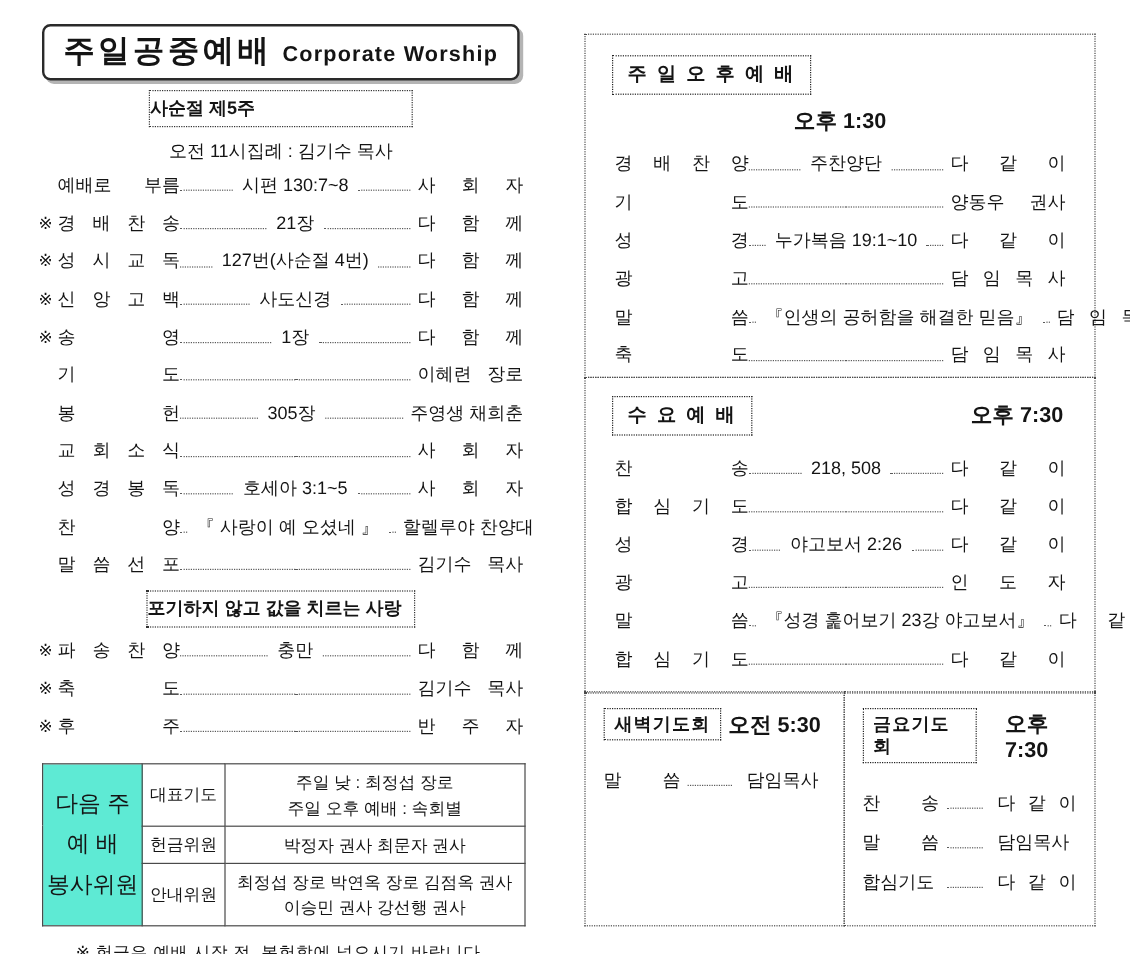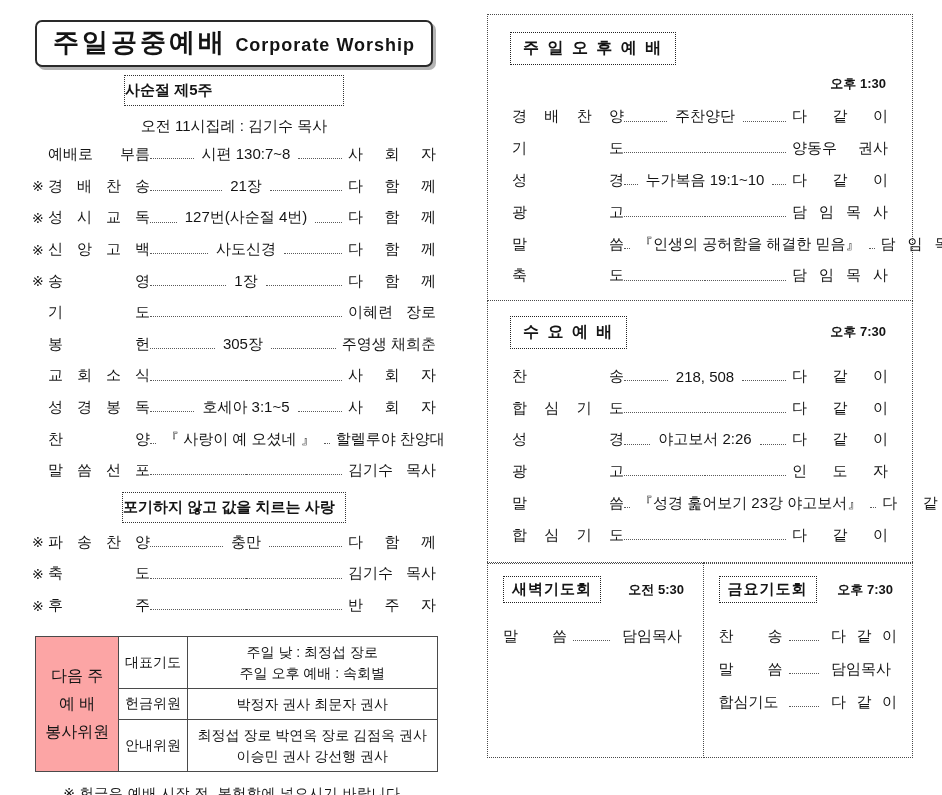--- a/index.html
+++ b/index.html
@@ -37,43 +37,43 @@
   .ctr:empty { display:none; }
   .rgt { min-width:88px; flex:none; margin-left:6px; text-align:justify; text-align-last:justify; }
 
   .sermon-box {
     width: 224px; margin: 5px auto 4px; border: 1px dotted #333;
     text-align:left; font-weight:bold; font-size:15px; padding:5px 0;
   }
 
   table.servers { border-collapse:collapse; margin:15px 0 0 5px; font-size:14px; table-layout:fixed; }
   table.servers td { border:1px solid #4a4a4a; vertical-align:middle; }
-  td.hd  { background:#fca5a5; width:88px; text-align:center; line-height:1.75; font-size:16px; }
+  td.hd  { background:#5eead4; width:88px; text-align:center; line-height:1.75; font-size:19px; }
   td.cat { width:72px; text-align:center; }
   td.val { width:238px; padding:5px 10px; line-height:1.45; }
   .tline { white-space:nowrap;text-align:center; }
 
   .footnote { text-align:center; font-size:14px; margin-top:13px; letter-spacing:0.5px; }
 
   
-  .right-col { position:absolute; left:487px; top:14px; width:426px; }
+  .right-col { position:absolute; left:487px; top:28px; width:426px; }
   .sec { border:1.5px dotted #4a4a4a; }
   .sec1 { height:287px; padding:17px 22px 0; }
   .sec2 { height:264px; margin-top:-1.5px; padding:15px 22px 0; }
   .sec-bottom { display:flex; margin-top:-1.5px; height:196px; }
   .pbox { padding:13px 15px 0; }
   .box-dawn { width:217px; }
   .box-friday { flex:1; margin-left:-1.5px; }
 
   .label-box {
     display:inline-block; border:1.5px dotted #222; font-weight:bold;
     padding:5px 12px; font-size:16px; letter-spacing:2px; background:#fff;
   }
   .label-box.small { font-size:15px; padding:3px 8px; letter-spacing:1px; }
-  .sec-time { text-align:right; font-weight:bold; font-size:13px; margin:10px 4px 8px; }
+  .sec-time { text-align:center; font-weight:bold; font-size:18px; margin:10px 4px 8px; }
   .title-row { display:flex; justify-content:space-between; align-items:center; }
   .title-row .sec-time { margin:0 4px; }
 
   .rrow { display:flex; align-items:center; height:31.8px; font-size:15px; padding:0 2px; }
   .rrow .lbl { width:112px; }
   .rrow .rgt { min-width:96px; }
 
   .brows { margin-top:17px; }
   .brow { display:flex; align-items:center; height:33px; font-size:15px; }
   .brow .lbl { width:64px; flex:none; text-align:justify; text-align-last:justify; }

